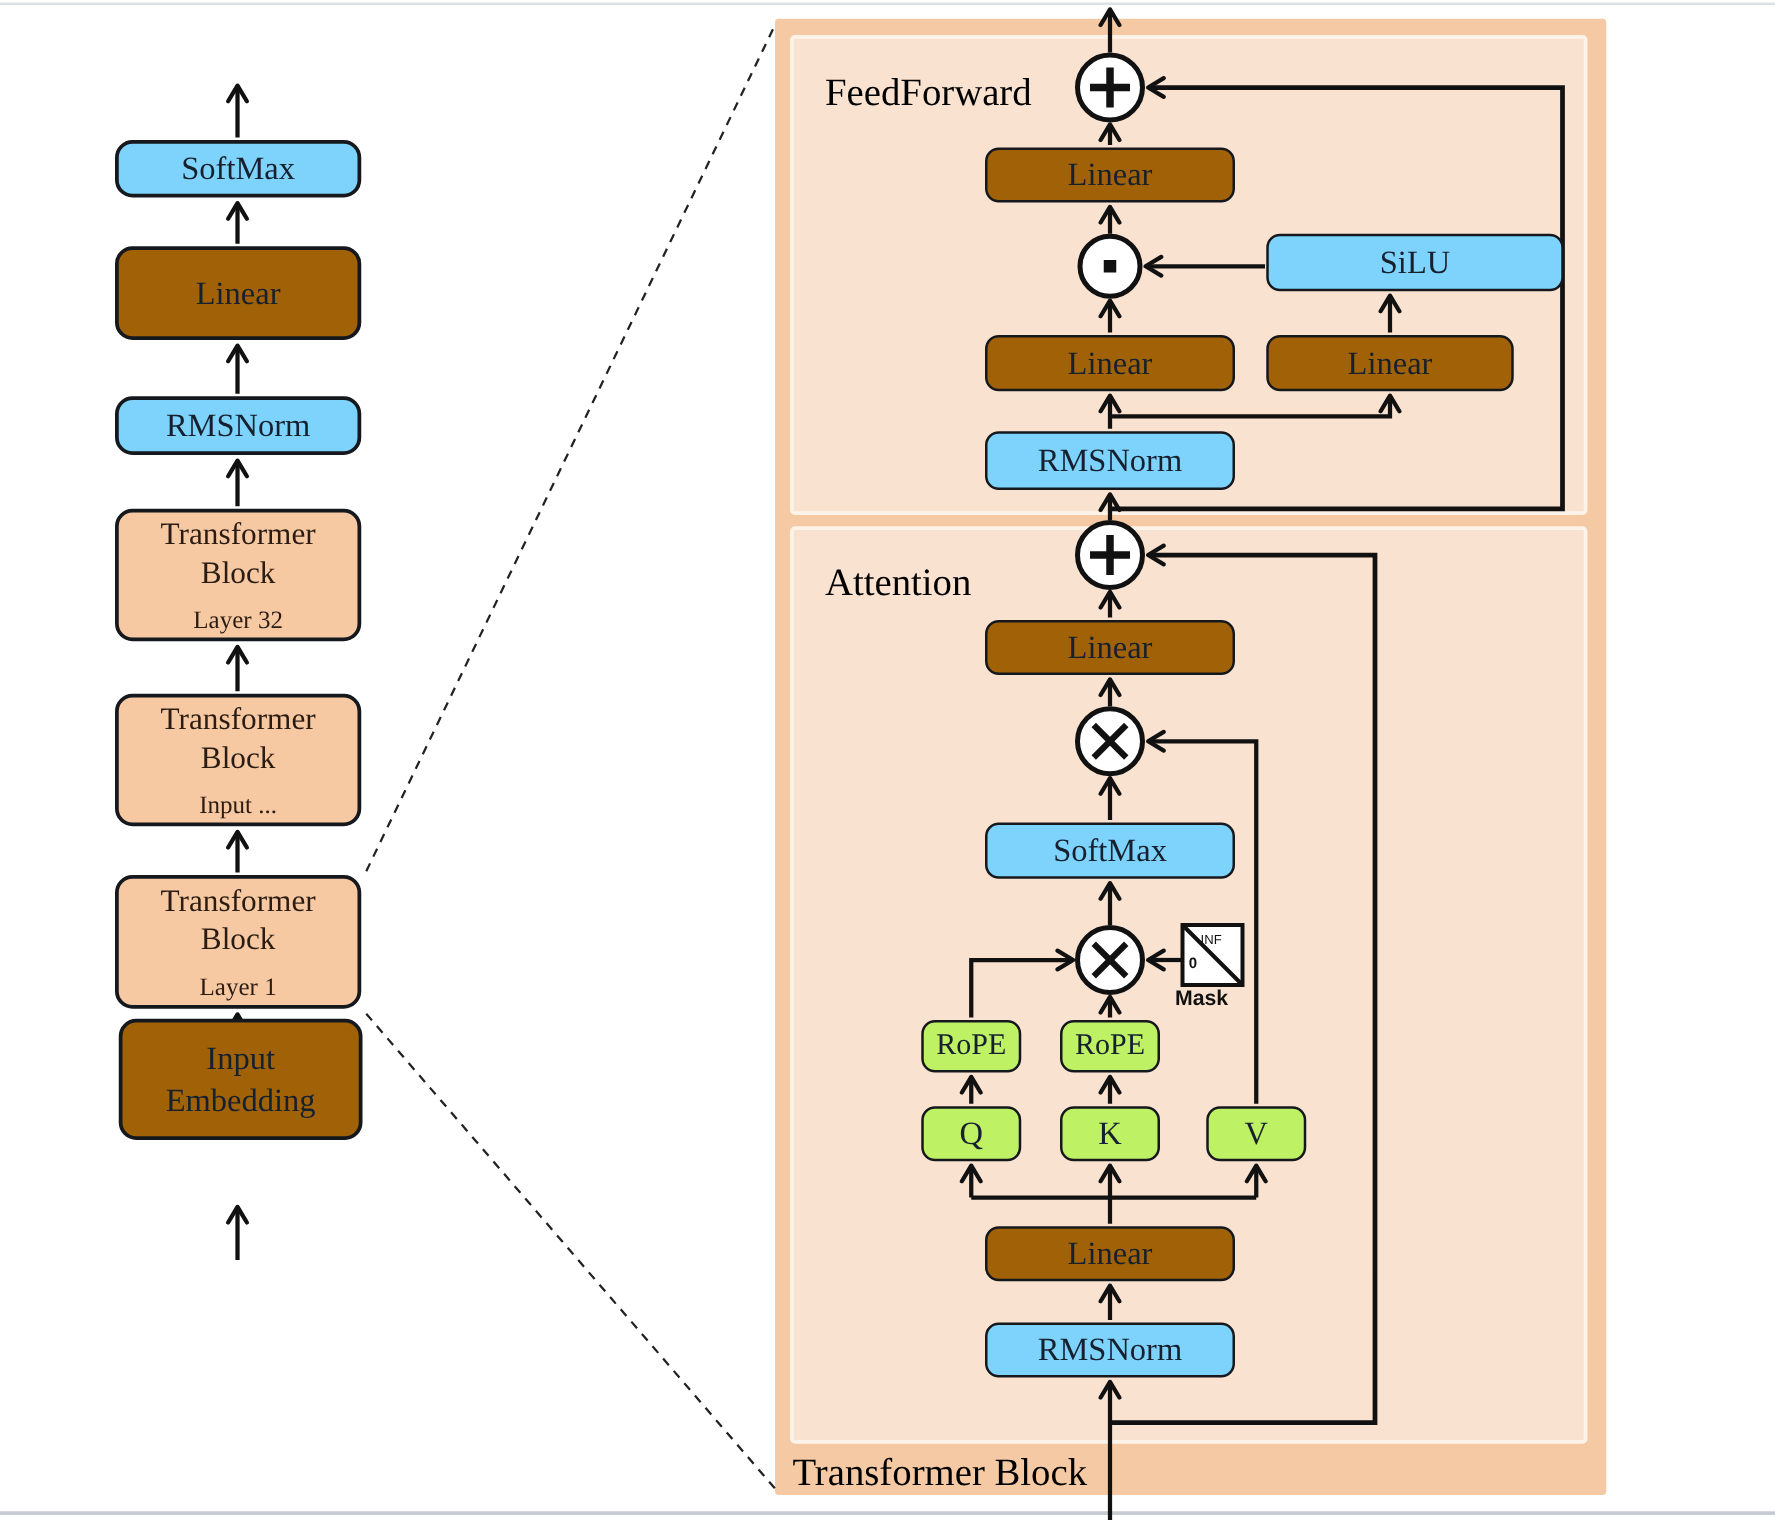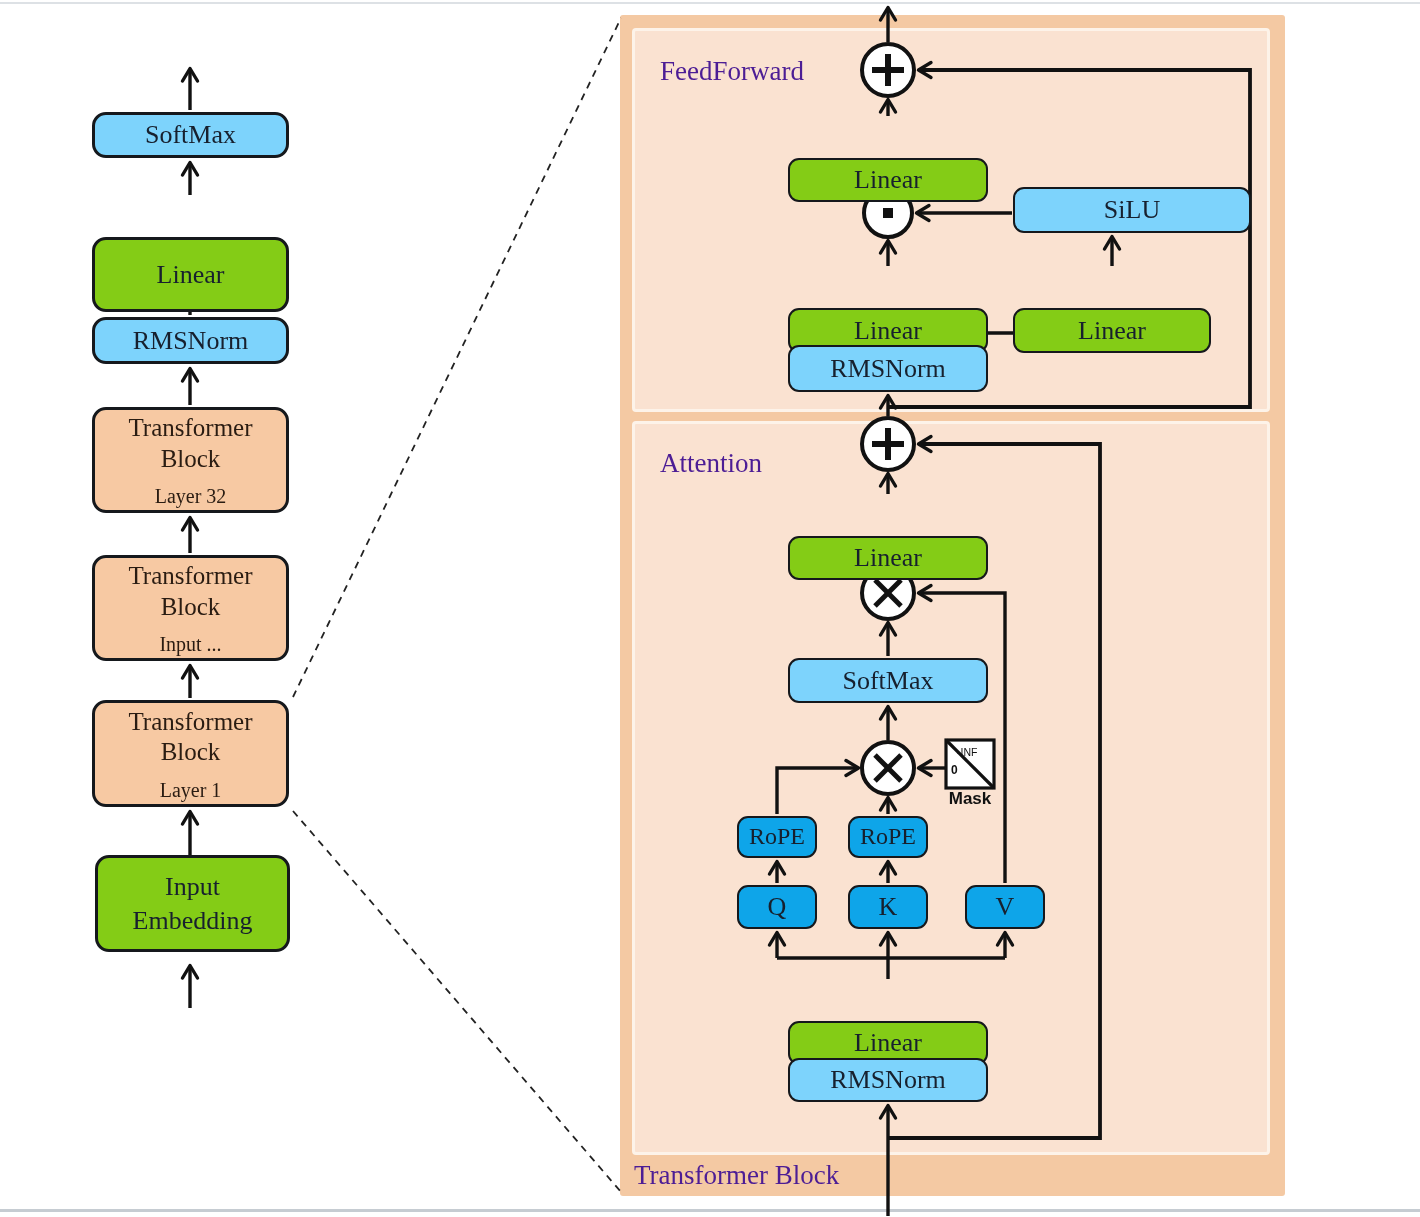--- a/index.html
+++ b/index.html
@@ -11,30 +11,30 @@
   .panel{position:absolute;z-index:1;border-radius:3px;}
   .panel-outer{background:#f4c9a3;}
   .panel-inner{background:#fae2d1;border:3px solid #fdf3e9;border-radius:4px;}
   svg.wires{position:absolute;left:0;top:0;z-index:2;}
   .box{
     position:absolute;z-index:3;display:flex;flex-direction:column;align-items:center;justify-content:center;
     border:2.5px solid #15181c;border-radius:11px;box-sizing:border-box;text-align:center;
     font-size:26px;line-height:1.05;
   }
   .box.big{border-width:3px;border-radius:14px;}
-  .blue{background:#84cc16;margin-top:40px;}
-  .steel{background:#0ea5e9;}
+  .blue{background:#a16207;}
+  .steel{background:#bef264;}
   .green{background:#7dd3fc;}
   .orange{background:#f7c9a3;color:#2a1c12;}
   .tb-title{font-size:25px;line-height:1.22;width:160px;}
   .tb-sub{font-size:20px;margin-top:12px;}
   .wrap-narrow{width:150px;line-height:1.3;}
-  .section-label{position:absolute;z-index:3;font-size:27px;color:#4c1d95;}
+  .section-label{position:absolute;z-index:3;font-size:31px;color:#000000;}
   .mask-text{position:absolute;z-index:4;font-family:"Liberation Sans","DejaVu Sans",sans-serif;color:#111;}
-  .mask-caption{font-size:17px;font-weight:600;text-align:center;}
+  .mask-caption{font-size:17px;font-weight:600;}
   .mask-inf{font-size:10.5px;font-weight:400;letter-spacing:0px;text-align:left;}
   .mask-zero{font-size:12px;font-weight:700;}
 </style>
 </head>
 <body>
 
 <div class="stage">
 
   <div class="hairline" style="top:2px;height:2px;background:#dde1e5;"></div>
   <div class="hairline" style="top:1209px;height:3px;background:#c6ccd2;"></div>

